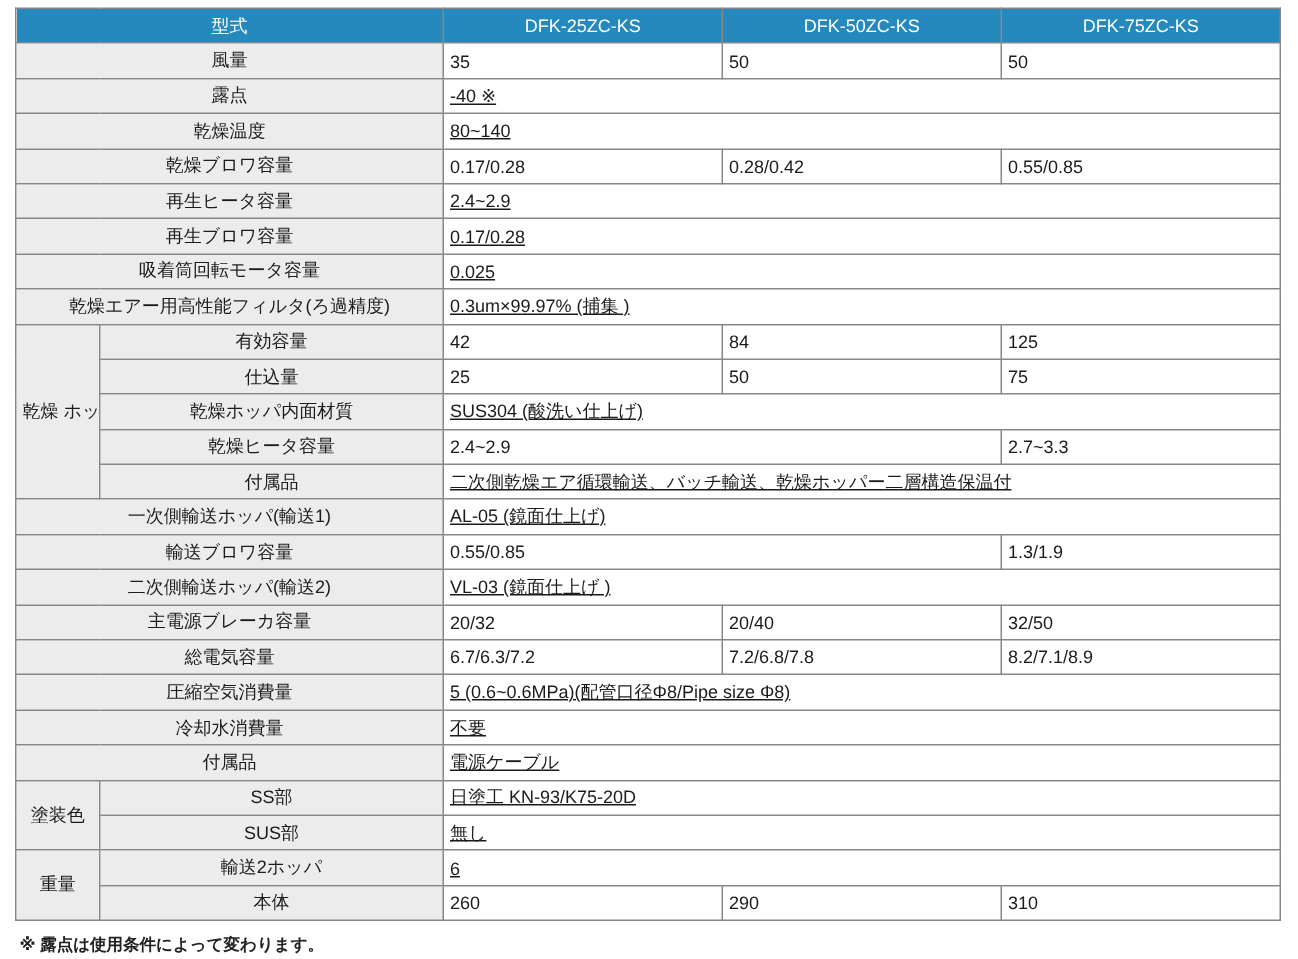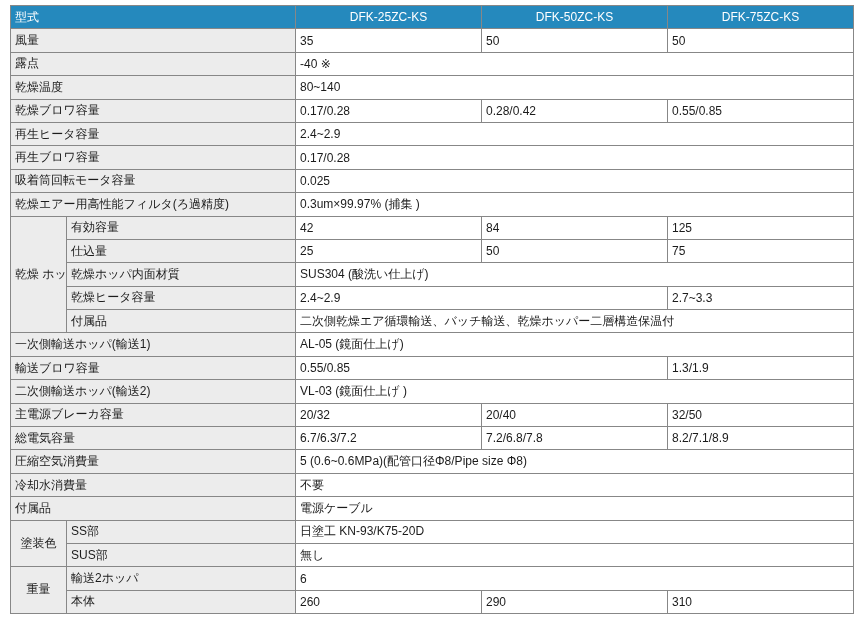--- a/index.html
+++ b/index.html
@@ -28,43 +28,44 @@
     color:#1b1b1b;
     overflow:hidden;
     white-space:nowrap;
   }
   table.spec thead th{
     background:var(--header-bg,#2589bd);
     color:var(--header-text,#ffffff);
     font-size:12px;
   }
   th.model-label{
-    text-align:left;
+    text-align:center;
     padding-left:8px;
   }
   th.model{
   }
   th.rowlabel{
     background:var(--label-bg,#ececec);
-    text-align:left;
+    text-align:center;
     padding-left:8px;
   }
   th.grouplabel{
     background:var(--label-bg,#ececec);
     text-align:center;
     white-space:pre-line;
     line-height:1.15;
     padding-left:2px;
     padding-right:2px;
   }
   td.val{
     background:#ffffff;
   }
   td.val.wide{
     white-space:normal;
+    text-decoration:underline;
   }
   .footnote{
     font-size:11px;
     font-weight:bold;
     color:#222222;
     margin:8px 0 0 3px;
   }
 </style>
 </head>
 <body>
@@ -202,13 +203,14 @@
           <td class="val wide" colspan="3">6</td>
         </tr>
         <tr>
           <th class="rowlabel">本体</th>
           <td class="val">260</td>
           <td class="val">290</td>
           <td class="val">310</td>
         </tr>
       </tbody>
   </table>
+  <div class="footnote">※ 露点は使用条件によって変わります。</div>
 </div>
 
 </body></html>

